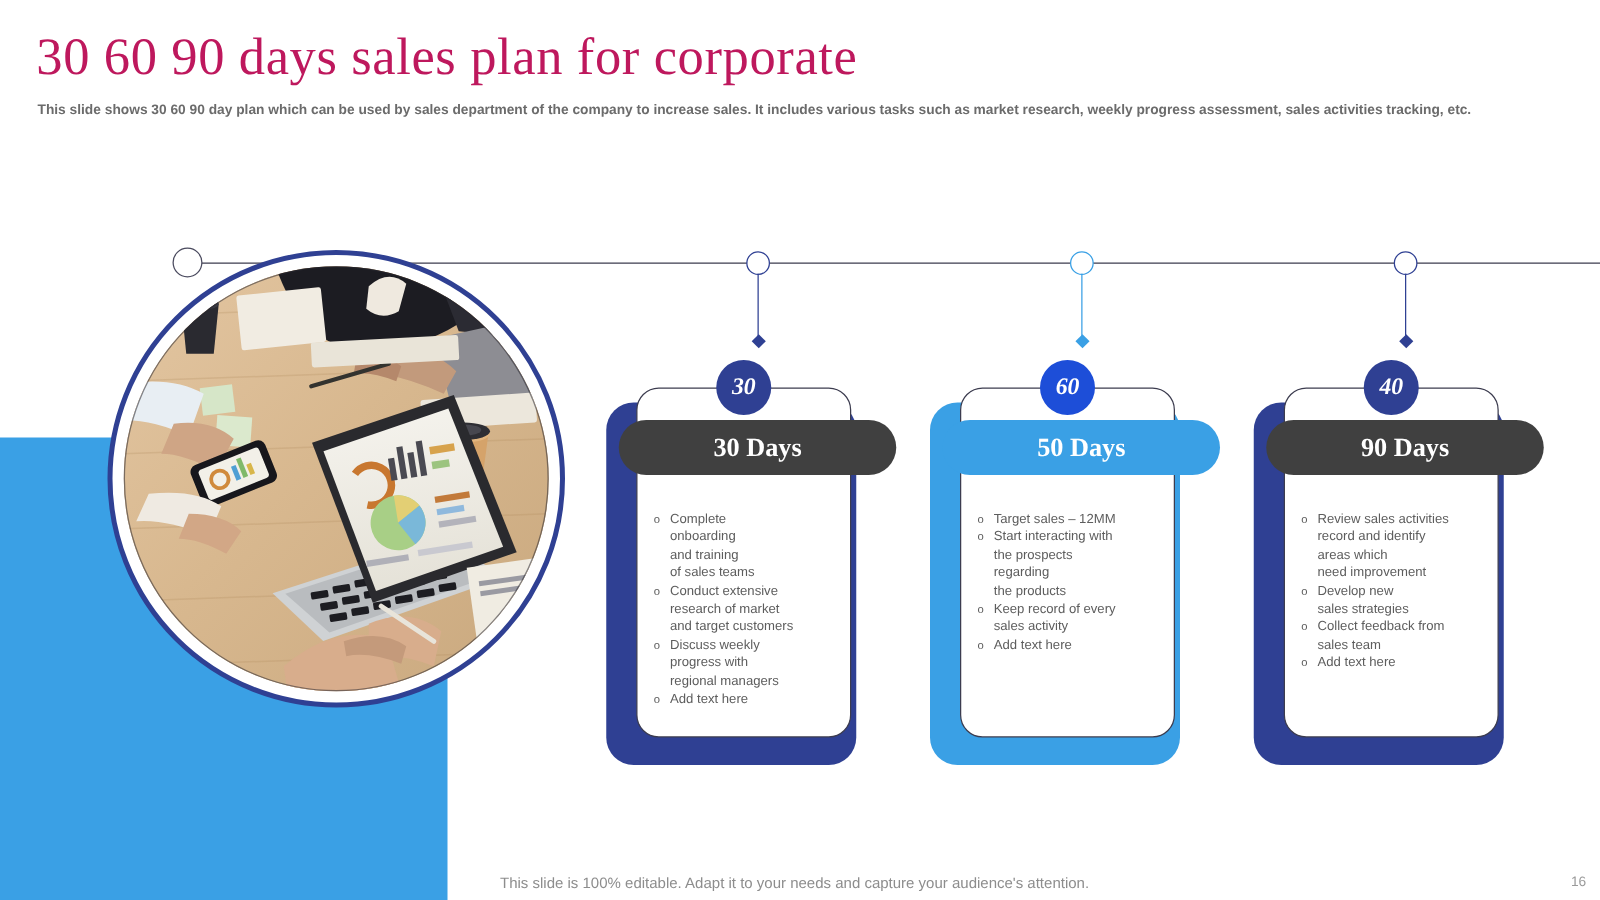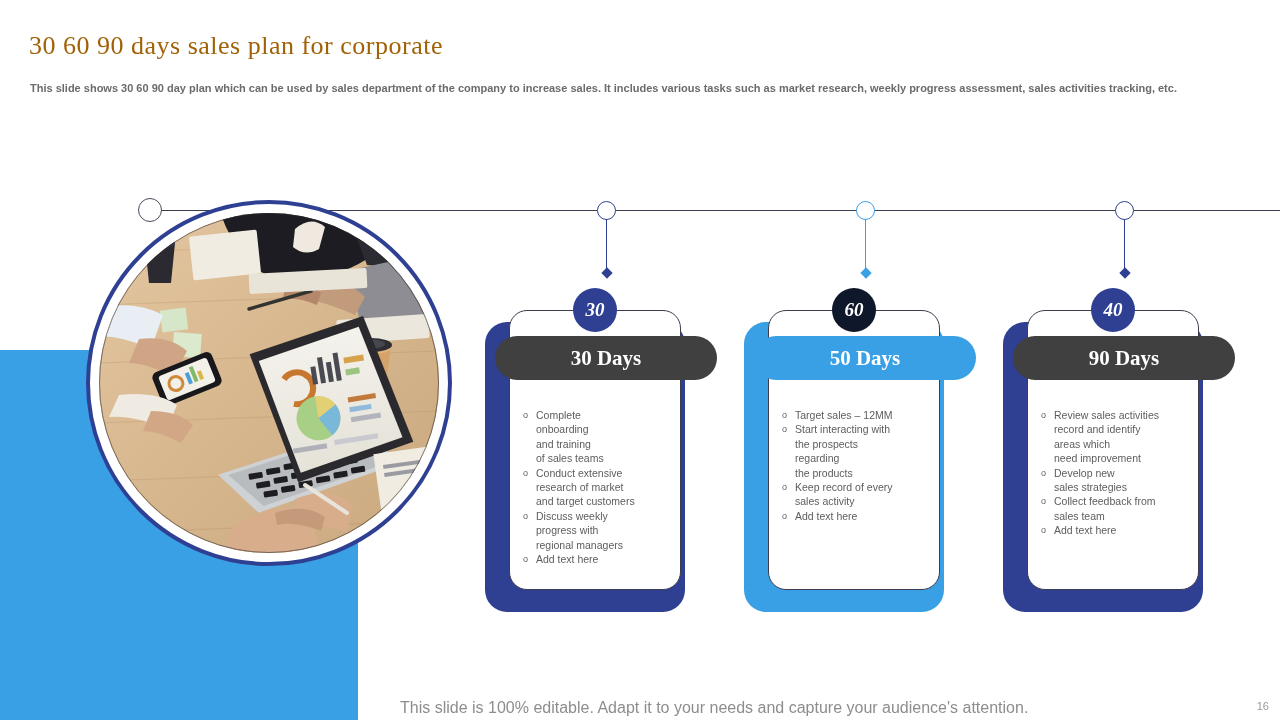--- a/index.html
+++ b/index.html
@@ -13,21 +13,21 @@
   
   .blue-block{
     position:absolute;left:0;top:350px;width:358px;height:370px;
     background:#3AA0E5;
   }
 
   
   .slide-title{
     position:absolute;left:29px;top:26px;
     font-family:"Liberation Serif", serif;
-    font-size:26px;line-height:40px;font-weight:400;color:#a16207;
+    font-size:42px;line-height:40px;font-weight:400;color:#be185d;
     letter-spacing:.5px;white-space:nowrap;
   }
   .slide-sub{
     position:absolute;left:30px;top:81px;width:1210px;
     font-size:11px;line-height:14px;color:#6b6b6b;
     white-space:nowrap;
     font-weight:bold;
   }
 
   
@@ -99,21 +99,21 @@
   .badge{
     position:absolute;left:50%;top:0;transform:translateX(-50%);
     width:44px;height:44px;border-radius:50%;
     display:flex;align-items:center;justify-content:center;
     font-family:"Liberation Serif", serif;
     font-size:19px;font-weight:700;color:#ffffff;
     z-index:4;
     font-style:italic;
   }
   .badge.dark{background:#2F4093;}
-  .badge.light{background:#0f172a;}
+  .badge.light{background:#1d4ed8;}
 
   .pill{
     position:absolute;left:0;top:48px;width:222px;height:44px;
     border-radius:22px;display:flex;align-items:center;justify-content:center;
     font-family:"Liberation Serif", serif;
     font-size:21px;font-weight:700;color:#ffffff;z-index:3;
   }
   .pill.dark{background:#404040;}
   .pill.light{background:#3AA0E5;}
 
@@ -126,21 +126,21 @@
     margin-bottom:0;
   }
   .bullet .mk{
     width:13px;flex:0 0 13px;font-size:9px;line-height:14.4px;color:#5d5d5d;
   }
   .bullet .tx{flex:1 1 auto;white-space:pre-line;}
 
   
   .footer-note{
     position:absolute;left:400px;top:699px;
-    font-size:16px;color:#8d8d8d;
+    font-size:12px;color:#8d8d8d;
   }
   .page-num{
     position:absolute;right:11px;top:700px;
     font-size:11px;color:#9a9a9a;
   }
 </style>
 </head>
 <body>
 
 <div class="blue-block"></div>

